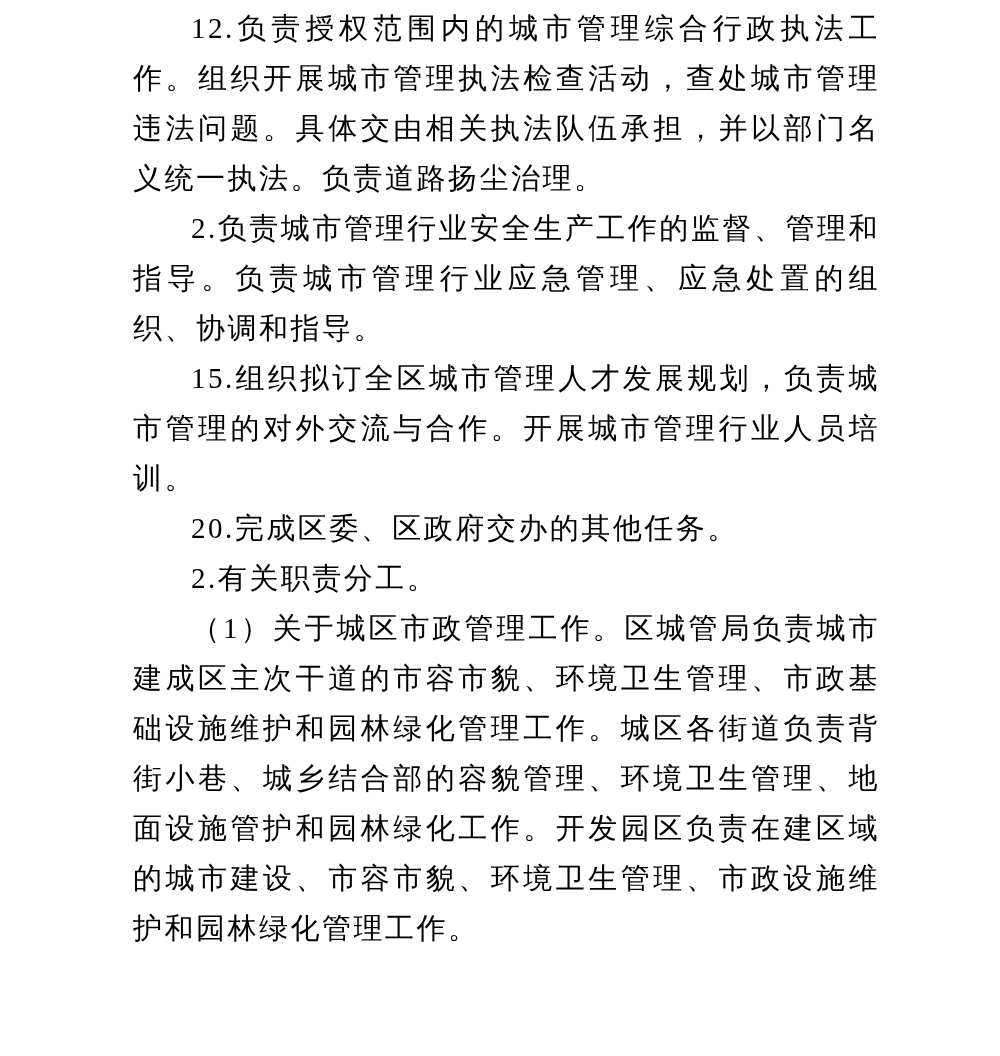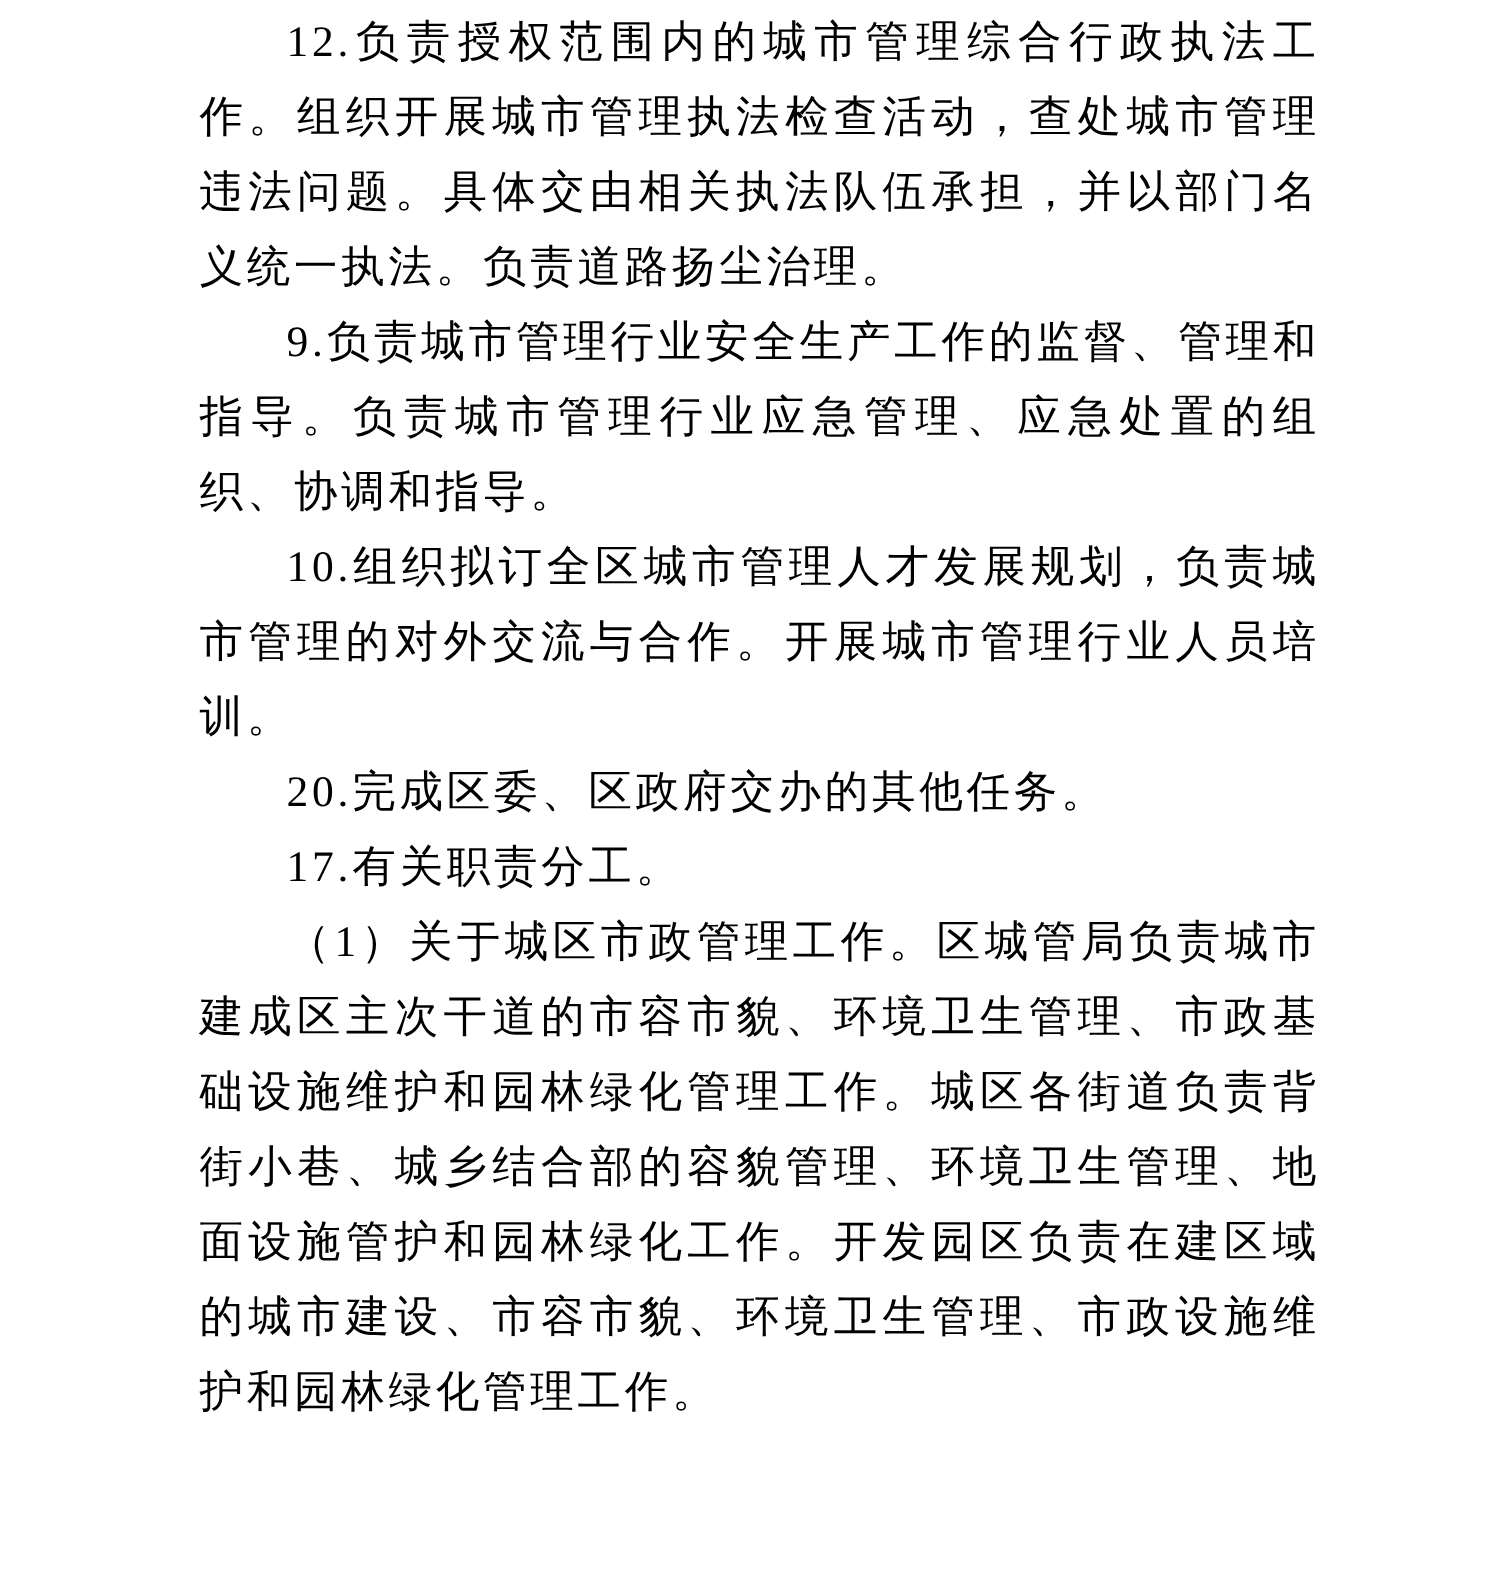--- a/index.html
+++ b/index.html
@@ -28,20 +28,20 @@
     margin: 0;
     word-break: break-all;
   }
 </style>
 </head>
 <body>
 
 <div class="page">
   <div class="doc-body">
     <p>12.负责授权范围内的城市管理综合行政执法工作。组织开展城市管理执法检查活动，查处城市管理违法问题。具体交由相关执法队伍承担，并以部门名义统一执法。负责道路扬尘治理。</p>
-    <p>9.负责城市管理行业安全生产工作的监督、管理和指导。负责城市管理行业应急管理、应急处置的组织、协调和指导。</p>
-    <p>10.组织拟订全区城市管理人才发展规划，负责城市管理的对外交流与合作。开展城市管理行业人员培训。</p>
+    <p>2.负责城市管理行业安全生产工作的监督、管理和指导。负责城市管理行业应急管理、应急处置的组织、协调和指导。</p>
+    <p>15.组织拟订全区城市管理人才发展规划，负责城市管理的对外交流与合作。开展城市管理行业人员培训。</p>
     <p>20.完成区委、区政府交办的其他任务。</p>
-    <p>17.有关职责分工。</p>
+    <p>2.有关职责分工。</p>
     <p>（1）关于城区市政管理工作。区城管局负责城市建成区主次干道的市容市貌、环境卫生管理、市政基础设施维护和园林绿化管理工作。城区各街道负责背街小巷、城乡结合部的容貌管理、环境卫生管理、地面设施管护和园林绿化工作。开发园区负责在建区域的城市建设、市容市貌、环境卫生管理、市政设施维护和园林绿化管理工作。</p>
 
   </div>
 </div>
 
 </body></html>

